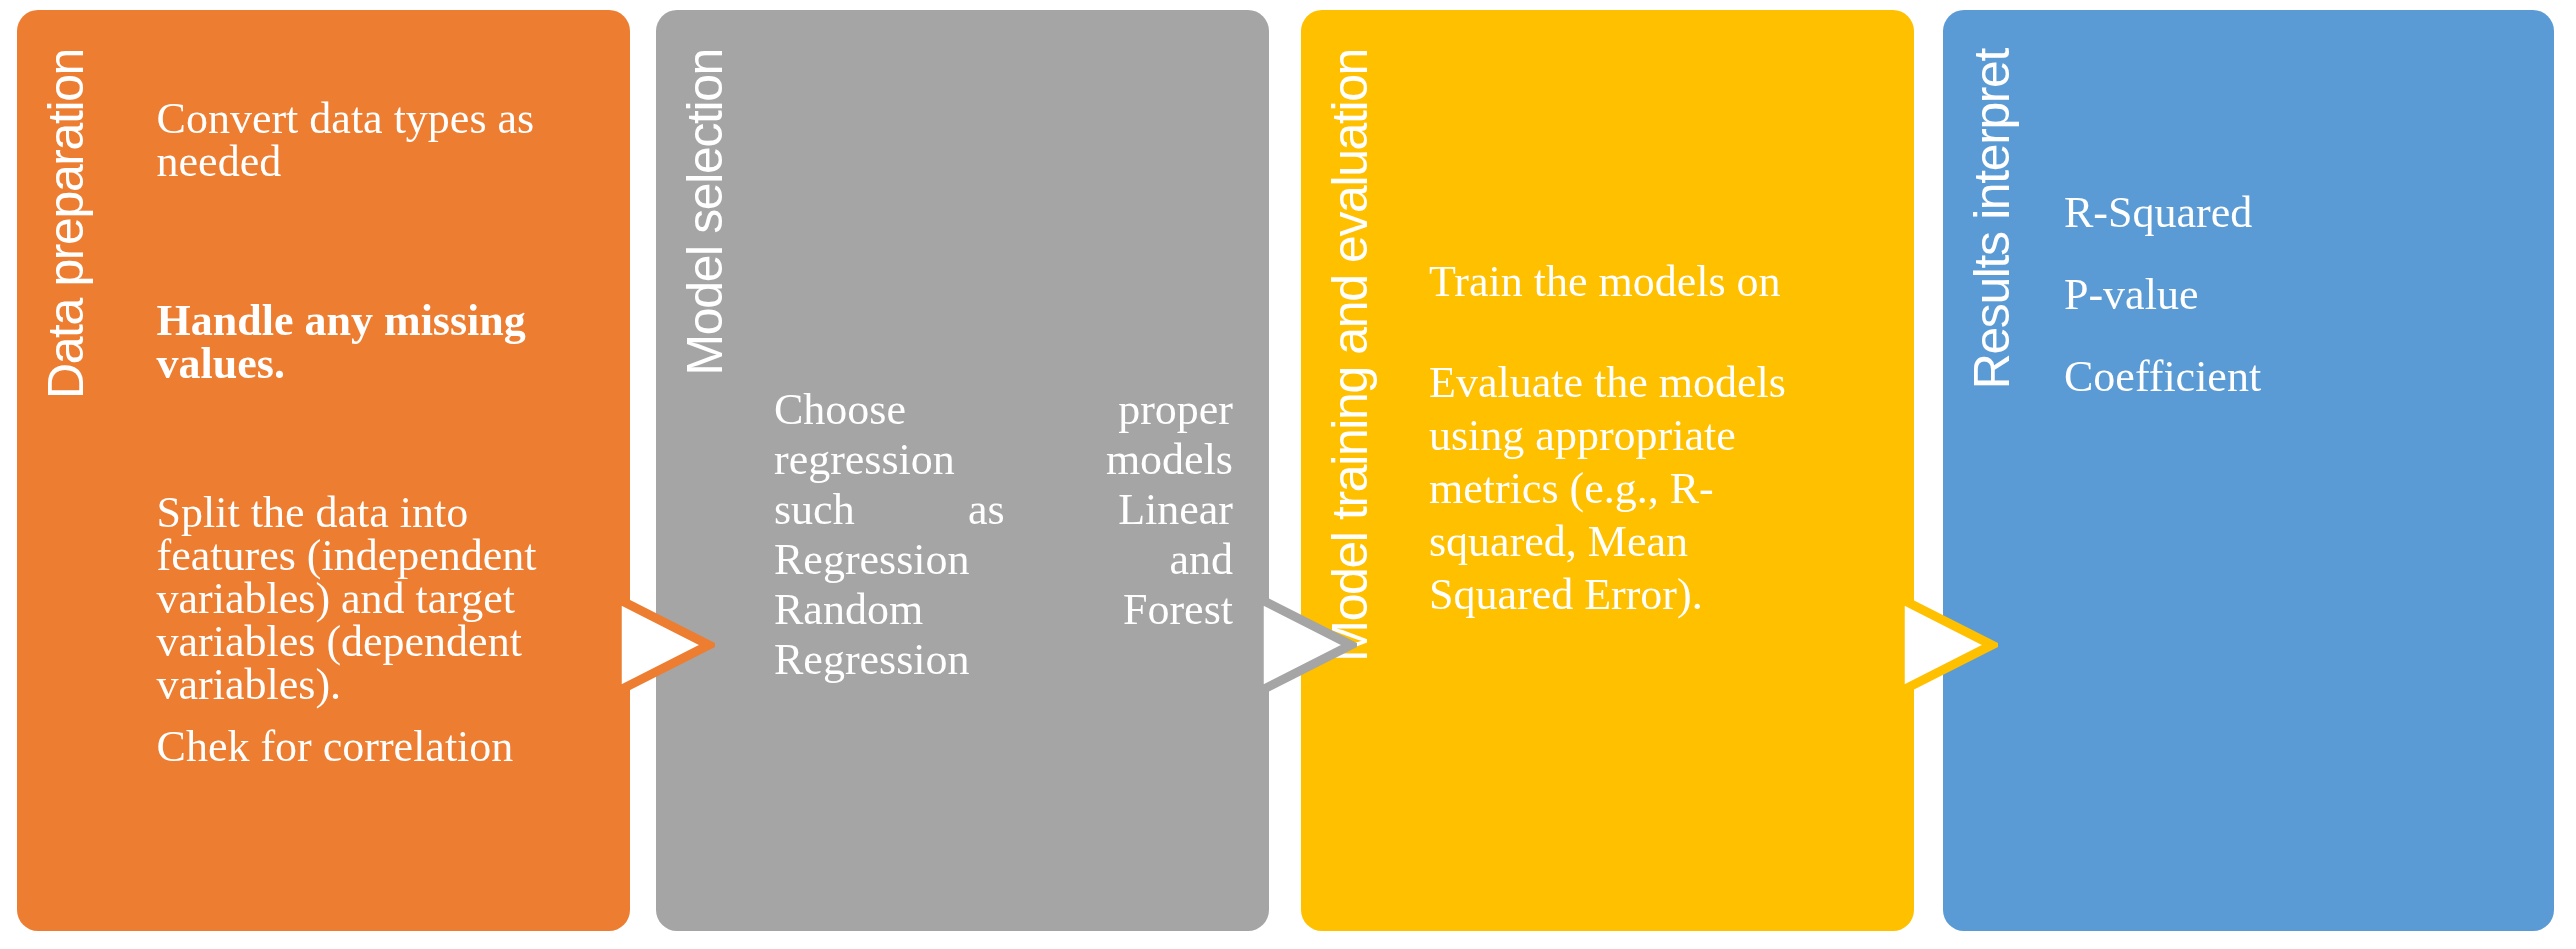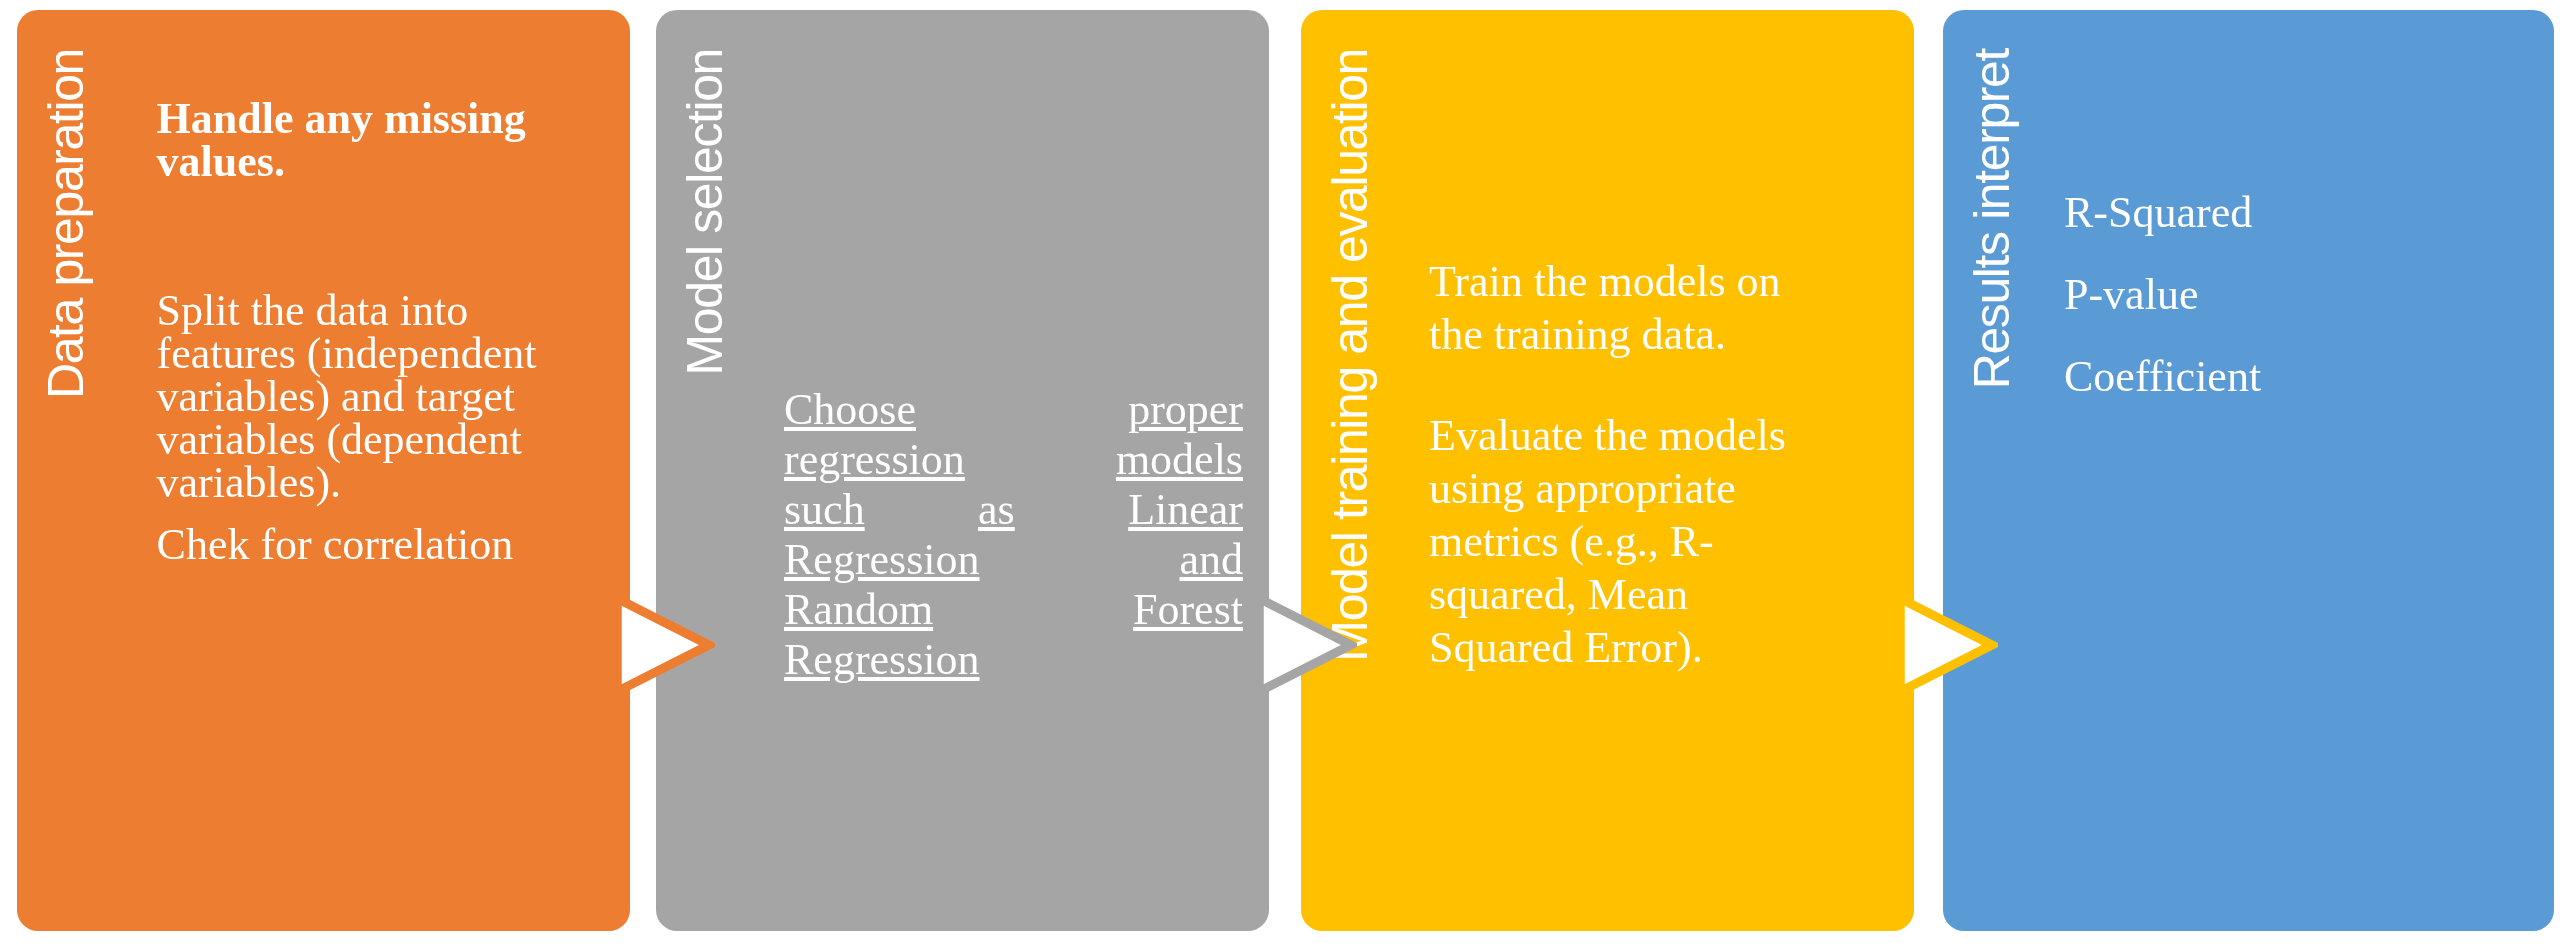--- a/index.html
+++ b/index.html
@@ -43,21 +43,21 @@
     color: #ffffff;
     font-size: 44px;
   }
   .body .ln { display: block; white-space: nowrap; }
 
   .body-1 { top: 87px; left: 140px; width: 448px; line-height: 43px; }
   .body-1 p.para-gap-a { margin-bottom: 116px; }
   .body-1 p.para-gap-b { margin-bottom: 106px; font-weight: bold; }
   .body-1 p.para-gap-c { margin-bottom: 19px; }
 
-  .body-2 { top: 375px; left: 128px; width: 459px; line-height: 50px; text-decoration: underline; }
+  .body-2 { top: 375px; left: 118px; width: 459px; line-height: 50px; }
   .jline { display: flex; justify-content: space-between; }
   .jline span { white-space: nowrap; }
 
   .body-3 { top: 245px; left: 128px; width: 421px; line-height: 53px; }
   .body-3 p.para-gap-a { margin-bottom: 48px; }
 
   .body-4 { top: 162px; left: 121px; width: 449px; font-size: 44px; line-height: 82px; }
 
   .arrow {
     position: absolute;
@@ -70,20 +70,24 @@
   .arrow-3 { left: 1894px; }
 </style>
 </head>
 <body>
 
 <div class="stage">
 
   <section class="panel panel-1" style="background-color: rgb(237, 125, 49);">
     <h2 class="vtitle">Data preparation</h2>
     <div class="body body-1">
+      <p class="para-gap-a">
+        <span class="ln">Convert data types as</span>
+        <span class="ln">needed</span>
+      </p>
       <p class="para-gap-b">
         <span class="ln">Handle any missing</span>
         <span class="ln">values.</span>
       </p>
       <p class="para-gap-c">
         <span class="ln">Split the data into</span>
         <span class="ln">features (independent</span>
         <span class="ln">variables) and target</span>
         <span class="ln">variables (dependent</span>
         <span class="ln">variables).</span>
@@ -122,21 +126,20 @@
         <span>Regression</span>
       </div>
     </div>
   </section>
 
   <section class="panel panel-3" style="background-color: rgb(255, 192, 0);">
     <h2 class="vtitle">Model training and evaluation</h2>
     <div class="body body-3">
       <p class="para-gap-a">
         <span class="ln">Train the models on</span>
-        <span class="ln">the training data.</span>
       </p>
       <p>
         <span class="ln">Evaluate the models</span>
         <span class="ln">using appropriate</span>
         <span class="ln">metrics (e.g., R-</span>
         <span class="ln">squared, Mean</span>
         <span class="ln">Squared Error).</span>
       </p>
     </div>
   </section>

